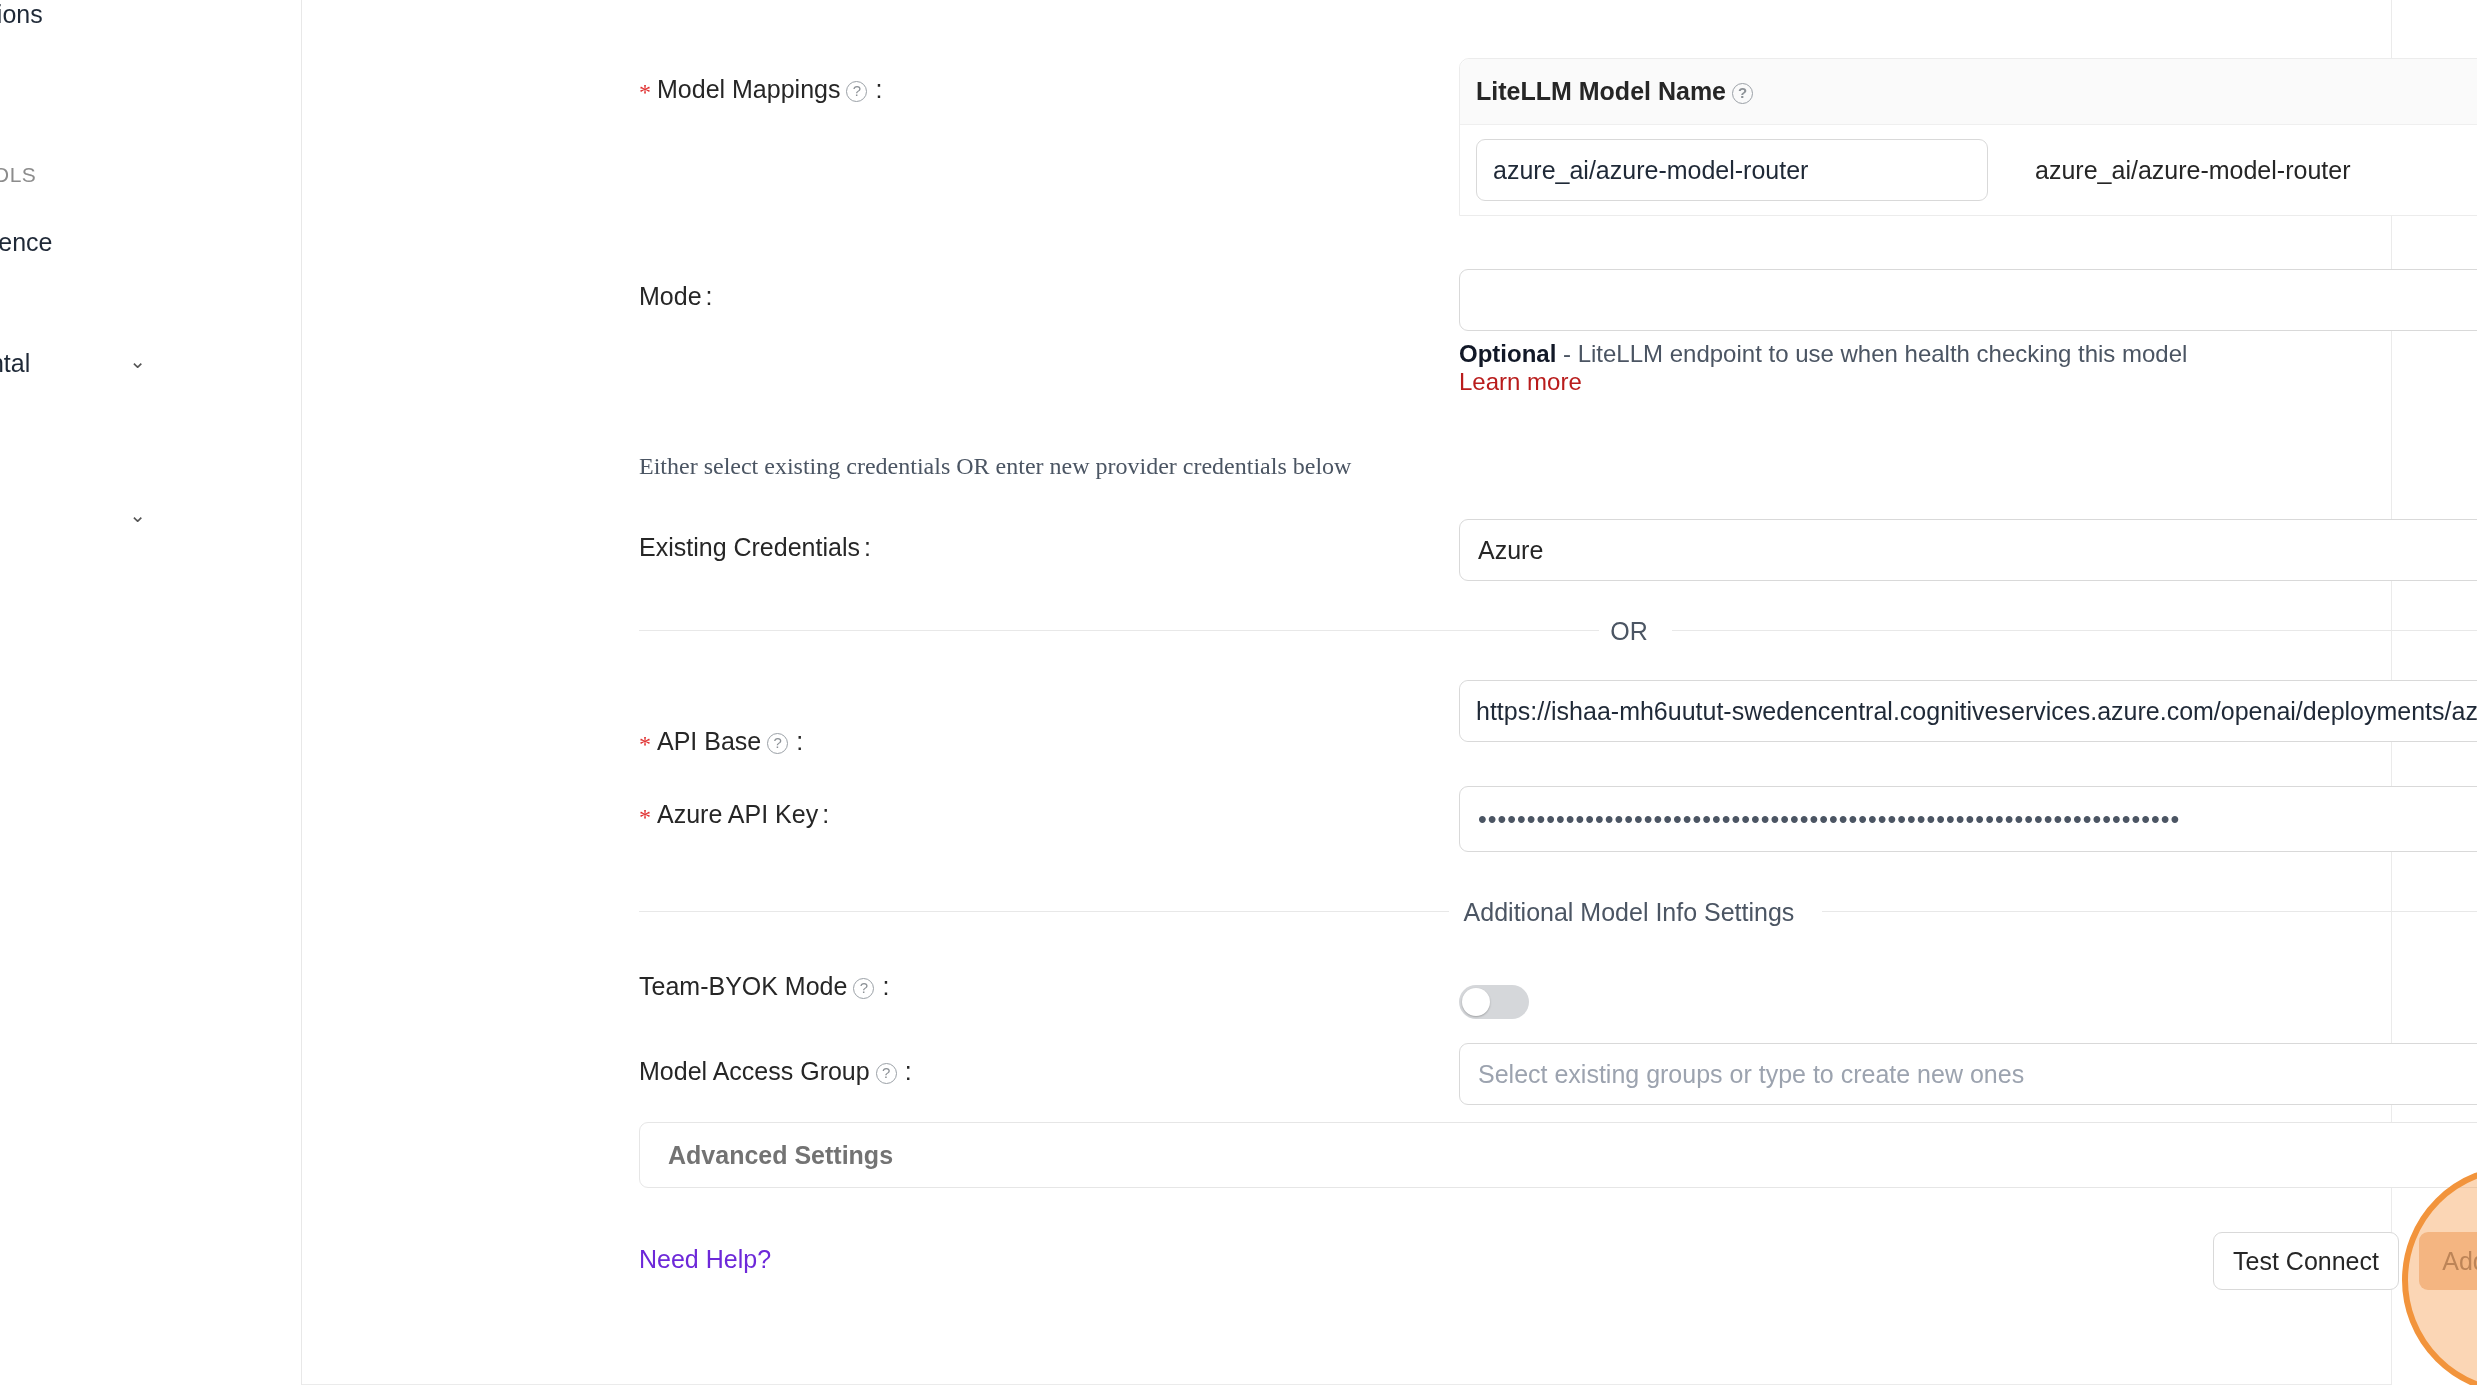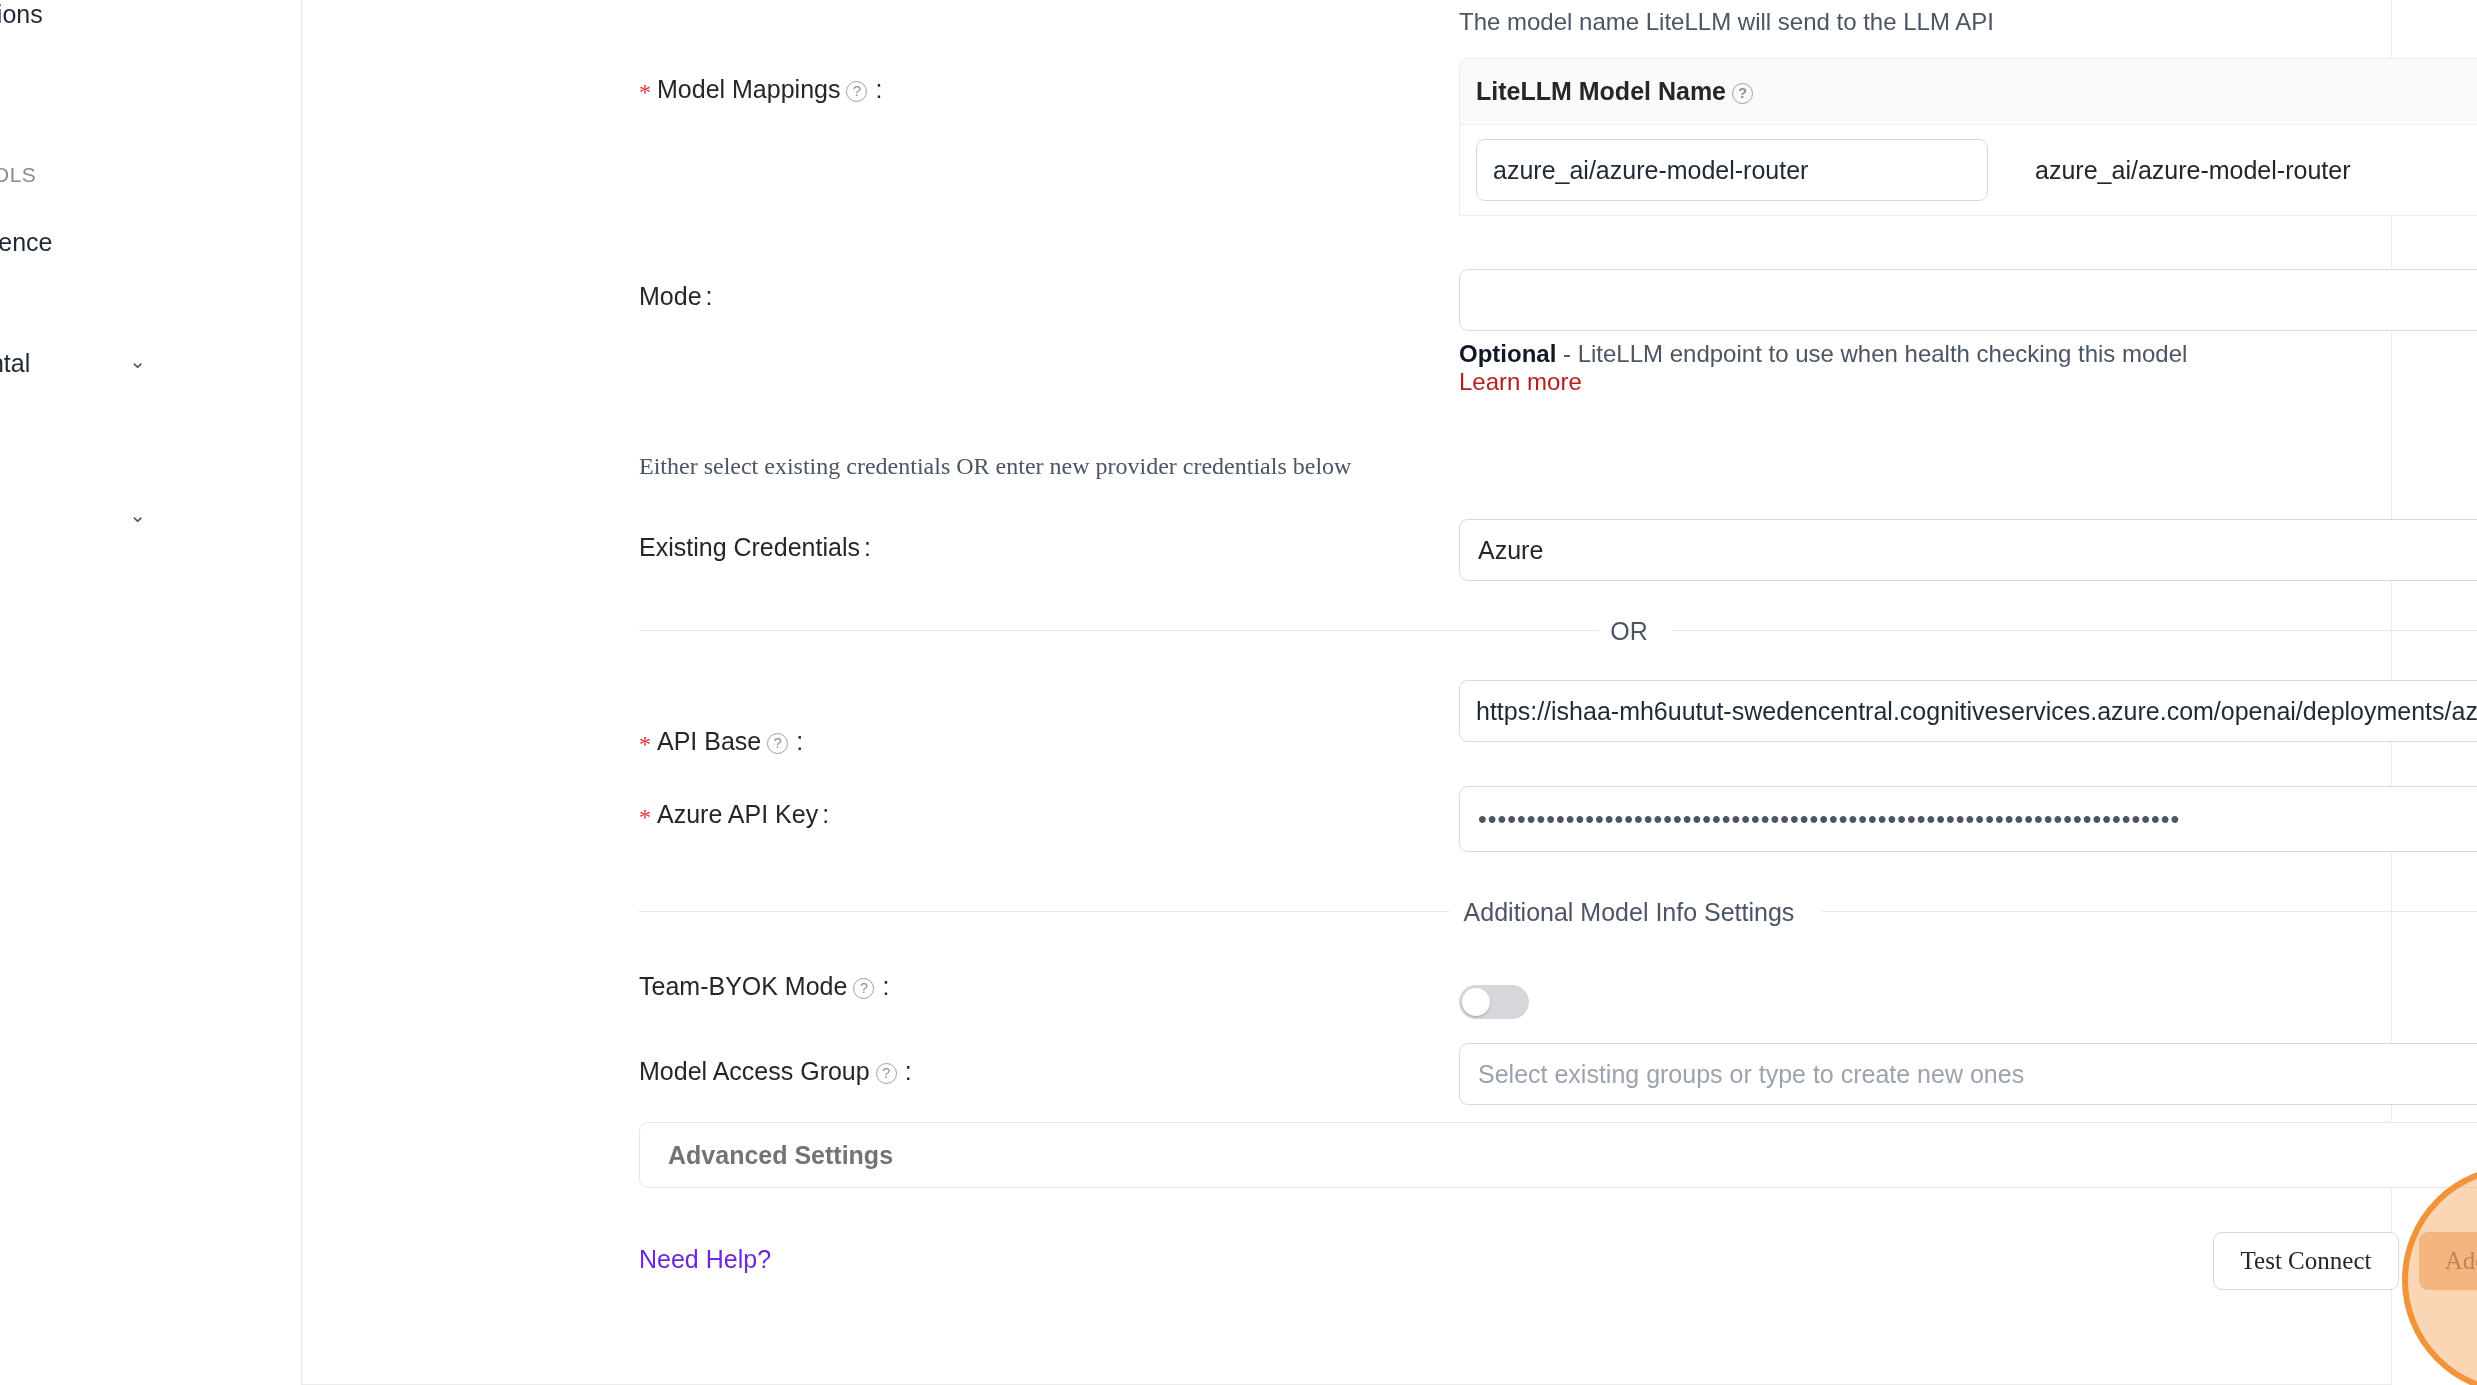--- a/index.html
+++ b/index.html
@@ -218,21 +218,21 @@
     text-decoration: none;
   }
   .btn {
     position: absolute;
     height: 58px;
     border-radius: 9px;
     font-size: 25px;
     display: flex;
     align-items: center;
     justify-content: center;
-    font-family: Liberation Serif, serif;
+    font-family: Liberation Sans, sans-serif;
   }
   .btn-test {
     left: 1911px; top: 1232px;
     width: 186px;
     background: #fff;
     border: 1px solid #d9d9d9;
     color: #262626;
   }
   .btn-add {
     left: 2117px; top: 1232px;
@@ -275,21 +275,20 @@
   </div>
   <div class="sb-item" style="top:503px;">
 
     <span class="sb-chev">⌄</span>
   </div>
 </div>
 
 <div class="panel">
   <div class="panel-inner">
 
-    <div class="hint" style="left:1157px; top:8px;">The model name LiteLLM will send to the LLM API</div>
 
     <div class="row-label" style="left:337px; top:75px;">
       <span class="req-star">*</span><span>Model Mappings</span><span class="qmark">?</span><span class="colon">:</span>
     </div>
 
     <div class="map-table">
       <div class="map-head">
         <div class="cell c2">
           <span>LiteLLM Model Name</span><span class="qmark">?</span>
         </div>

